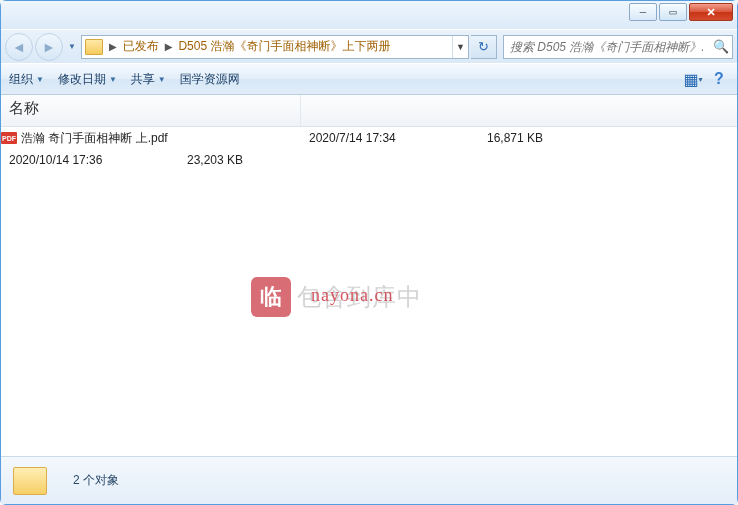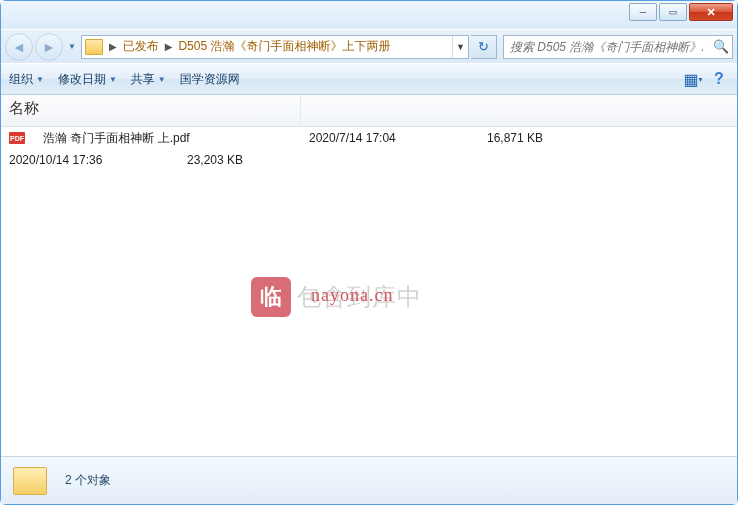--- a/index.html
+++ b/index.html
@@ -27,29 +27,29 @@
     .tb-drop { font-size: 8px; color: #3a6ea5; }
     .tb-right { margin-left: auto; display:flex; gap:6px; }
     .tb-icon { width: 20px; height: 20px; display:flex; align-items:center; justify-content:center; color:#2a6bb5; border:1px solid transparent; border-radius:2px;}
     .columns { height: 32px; background: linear-gradient(to bottom, #fdfdfe, #f0f3f7); border-bottom: 1px solid #dbe3ec; display: flex; font-size: 15px; color: #333; }
     .col { padding: 4px 8px; border-right: 1px solid #e3e9f0; }
     .col.name { width: 300px; }
     .col.date { width: 150px; }
     .col.size { width: 110px; }
     .filelist { flex: 1; background: #fff; position: relative; overflow:hidden; }
     .row { display: flex; align-items: center; height: 22px; font-size: 12px; color: #222; }
-    .cell-name { width: 300px; display: flex; align-items: center; padding-left: 8px; gap: 18px; }
+    .cell-name { width: 300px; display: flex; align-items: center; gap: 4px; }
     .cell-date { width: 150px; padding-left: 8px; }
     .cell-size { width: 110px; padding-left: 8px; margin-left: 28px; }
     .pdf-icon { width: 16px; height: 12px; background: #d93b2f; border-radius: 1px; display:flex; align-items:center; justify-content:center; color:#fff; font-size:7px; font-weight:bold; flex-shrink:0;}
     .watermark { position: absolute; top: 150px; left: 250px; display: flex; align-items: center; gap: 6px; opacity: 0.85; pointer-events:none; }
     .wm-icon { width: 40px; height: 40px; background:#d2545e; border-radius:6px; display:flex; align-items:center; justify-content:center; color:#fff; font-size:22px; font-weight:bold;}
     .wm-text-cn { font-size: 24px; color: #cbcbcb; letter-spacing:1px;}
     .wm-text-en { position:absolute; top: 158px; left:310px; font-size:18px; color:#d2545e; font-family: serif; letter-spacing:1px; pointer-events:none;}
-    .statusbar { height: 48px; background: linear-gradient(to bottom, #f3f8fd, #e4eef9); border-top: 1px solid #cad9e9; display: flex; align-items: center; padding: 0 12px; gap: 18px; }
+    .statusbar { height: 48px; background: linear-gradient(to bottom, #f3f8fd, #e4eef9); border-top: 1px solid #cad9e9; display: flex; align-items: center; padding: 0 12px; gap: 26px; }
     .status-folder { width: 34px; height: 28px; background: linear-gradient(to bottom, #ffeeb4, #f6cf67); border: 1px solid #dcae4b; border-radius: 2px; }
     .status-text { font-size: 12px; color: #2a4a6b; }
   </style>
 </head>
 <body>
 
 <div class="window">
 
   <div class="titlebar">
     <div class="win-btn">─</div>
@@ -115,21 +115,21 @@
   <div class="columns">
     <div class="col name">名称</div>
   </div>
 
   <div class="filelist">
     <div class="row">
       <div class="cell-name">
         <div class="pdf-icon">PDF</div>
         <span>浩瀚 奇门手面相神断 上.pdf</span>
       </div>
-      <div class="cell-date">2020/7/14 17:04</div>
+      <div class="cell-date">2020/7/14 17:34</div>
       <div class="cell-size">16,871 KB</div>
     </div>
     <div class="row">
       <div class="cell-date">2020/10/14 17:36</div>
       <div class="cell-size">23,203 KB</div>
     </div>
 
     <div class="watermark">
       <div class="wm-icon">临</div>
       <div class="wm-text-cn">包含到库中</div>

